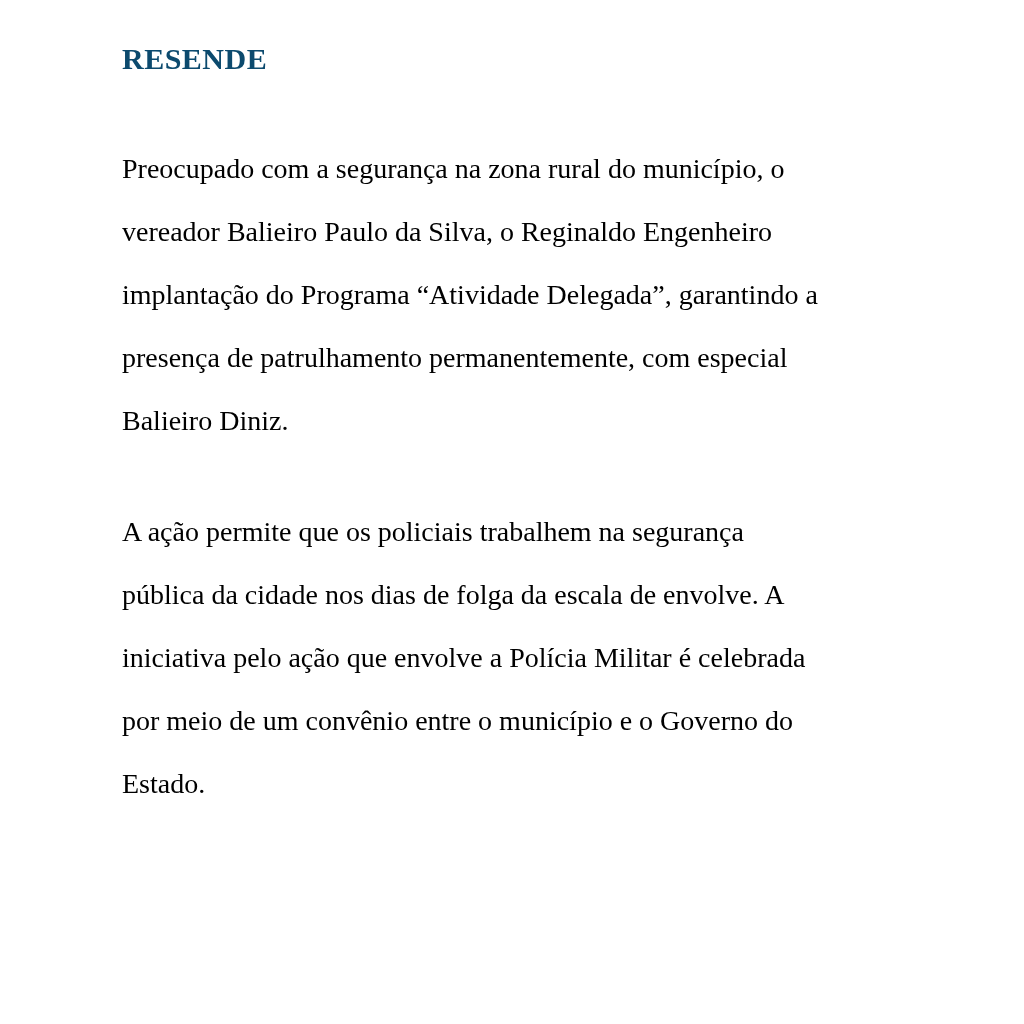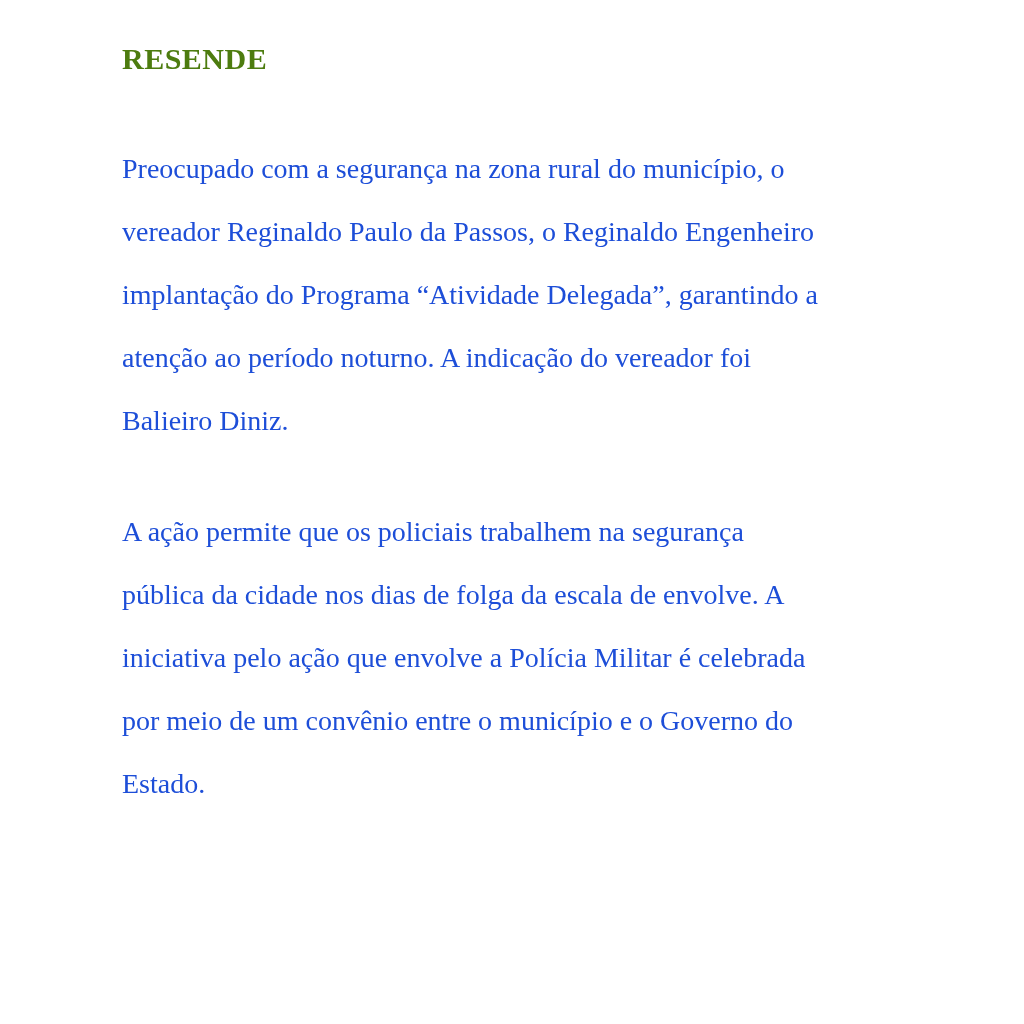--- a/index.html
+++ b/index.html
@@ -17,52 +17,52 @@
     color: #2a2a2a;
   }
   .content {
     padding: 38px 100px 0 122px;
   }
   .doc-title {
     font-size: 30px;
     font-weight: bold;
     line-height: 42px;
     letter-spacing: 0.5px;
-    color: #4d7c0f;
+    color: #0c4a6e;
     white-space: nowrap;
   }
   .para {
     margin: 0;
   }
   .para-1 {
     margin-top: 57px;
   }
   .para-2 {
     margin-top: 48px;
   }
   .line {
     font-size: 28px;
     line-height: 63px;
     white-space: nowrap;
-    color: #1d4ed8;
+    color: #000000;
   }
 </style>
 </head>
 <body>
 
 <div class="page">
   <div class="content">
 
     <div class="doc-title">RESENDE</div>
 
     <div class="para para-1">
       <div class="line">Preocupado com a segurança na zona rural do município, o</div>
-      <div class="line">vereador Reginaldo Paulo da Passos, o Reginaldo Engenheiro</div>
+      <div class="line">vereador Balieiro Paulo da Silva, o Reginaldo Engenheiro</div>
       <div class="line">implantação do Programa “Atividade Delegada”, garantindo a</div>
-      <div class="line">atenção ao período noturno. A indicação do vereador foi</div>
+      <div class="line">presença de patrulhamento permanentemente, com especial</div>
       <div class="line">Balieiro Diniz.</div>
     </div>
 
     <div class="para para-2">
       <div class="line">A ação permite que os policiais trabalhem na segurança</div>
       <div class="line">pública da cidade nos dias de folga da escala de envolve. A</div>
       <div class="line">iniciativa pelo ação que envolve a Polícia Militar é celebrada</div>
       <div class="line">por meio de um convênio entre o município e o Governo do</div>
       <div class="line">Estado.</div>
     </div>

